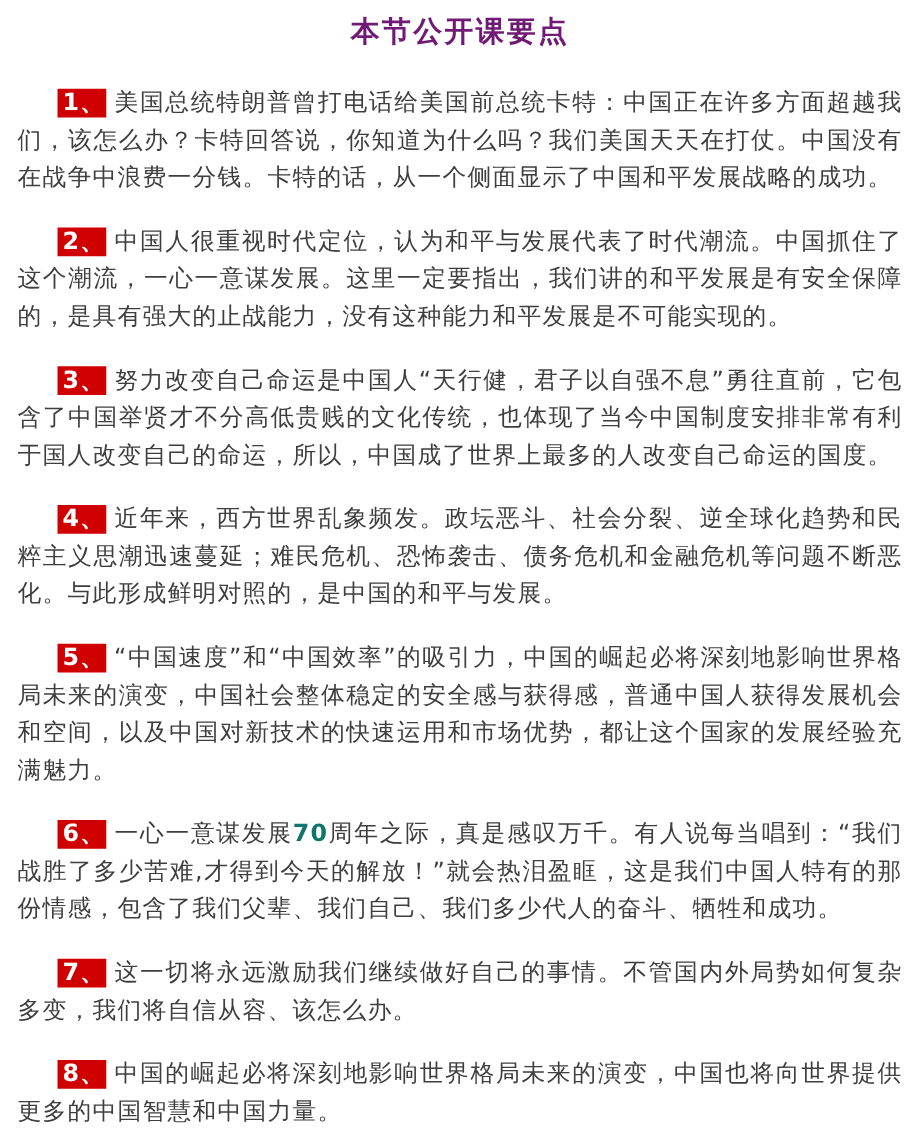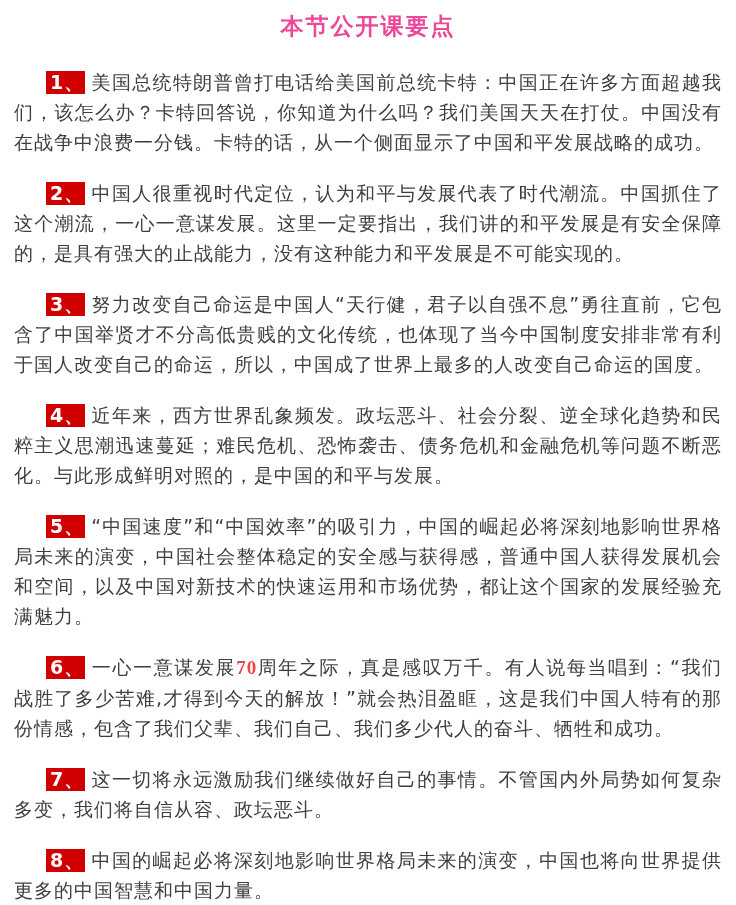--- a/index.html
+++ b/index.html
@@ -14,21 +14,21 @@
     }
     .page {
       width: 708px;
       padding: 12px 14px 0 14px;
       background: #ffffff;
     }
     .title {
       font-family: "DejaVu Serif", "Liberation Serif", serif;
       font-size: 23px;
       font-weight: bold;
-      color: #ec4899;
+      color: #701a75;
       text-align: center;
       letter-spacing: 2px;
       margin: 0 0 28px 0;
       line-height: 27px;
     }
     .para {
       font-size: 19px;
       line-height: 30px;
       letter-spacing: 1px;
       text-align: justify;
@@ -43,22 +43,21 @@
       font-weight: bold;
       font-size: 19px;
       line-height: 23px;
       padding: 0 1px 0 4px;
       margin-right: 6px;
       text-indent: 0;
       vertical-align: baseline;
     }
     .bold-num {
       font-weight: bold;
-      color: #ef4444;
-      font-family: Liberation Serif, serif;
+      color: #0f766e;
     }
   </style>
 </head>
 <body>
 
 <div class="page">
 
   <h1 class="title">本节公开课要点</h1>
 
   <p class="para"><span class="badge">1、</span><span>美国总统特朗普曾打电话给美国前总统卡特：中国正在许多方面超越我们，该怎么办？卡特回答说，你知道为什么吗？我们美国天天在打仗。中国没有在战争中浪费一分钱。卡特的话，从一个侧面显示了中国和平发展战略的成功。</span></p>
@@ -66,17 +65,17 @@
   <p class="para"><span class="badge">2、</span><span>中国人很重视时代定位，认为和平与发展代表了时代潮流。中国抓住了这个潮流，一心一意谋发展。这里一定要指出，我们讲的和平发展是有安全保障的，是具有强大的止战能力，没有这种能力和平发展是不可能实现的。</span></p>
 
   <p class="para"><span class="badge">3、</span><span>努力改变自己命运是中国人“天行健，君子以自强不息”勇往直前，它包含了中国举贤才不分高低贵贱的文化传统，也体现了当今中国制度安排非常有利于国人改变自己的命运，所以，中国成了世界上最多的人改变自己命运的国度。</span></p>
 
   <p class="para"><span class="badge">4、</span><span>近年来，西方世界乱象频发。政坛恶斗、社会分裂、逆全球化趋势和民粹主义思潮迅速蔓延；难民危机、恐怖袭击、债务危机和金融危机等问题不断恶化。与此形成鲜明对照的，是中国的和平与发展。</span></p>
 
   <p class="para"><span class="badge">5、</span><span>“中国速度”和“中国效率”的吸引力，中国的崛起必将深刻地影响世界格局未来的演变，中国社会整体稳定的安全感与获得感，普通中国人获得发展机会和空间，以及中国对新技术的快速运用和市场优势，都让这个国家的发展经验充满魅力。</span></p>
 
   <p class="para"><span class="badge">6、</span><span>一心一意谋发展</span><span class="bold-num">70</span><span>周年之际，真是感叹万千。有人说每当唱到：“我们战胜了多少苦难,才得到今天的解放！”就会热泪盈眶，这是我们中国人特有的那份情感，包含了我们父辈、我们自己、我们多少代人的奋斗、牺牲和成功。</span></p>
 
-  <p class="para"><span class="badge">7、</span><span>这一切将永远激励我们继续做好自己的事情。不管国内外局势如何复杂多变，我们将自信从容、政坛恶斗。</span></p>
+  <p class="para"><span class="badge">7、</span><span>这一切将永远激励我们继续做好自己的事情。不管国内外局势如何复杂多变，我们将自信从容、该怎么办。</span></p>
 
   <p class="para"><span class="badge">8、</span><span>中国的崛起必将深刻地影响世界格局未来的演变，中国也将向世界提供更多的中国智慧和中国力量。</span></p>
 
 </div>
 
 </body></html>

